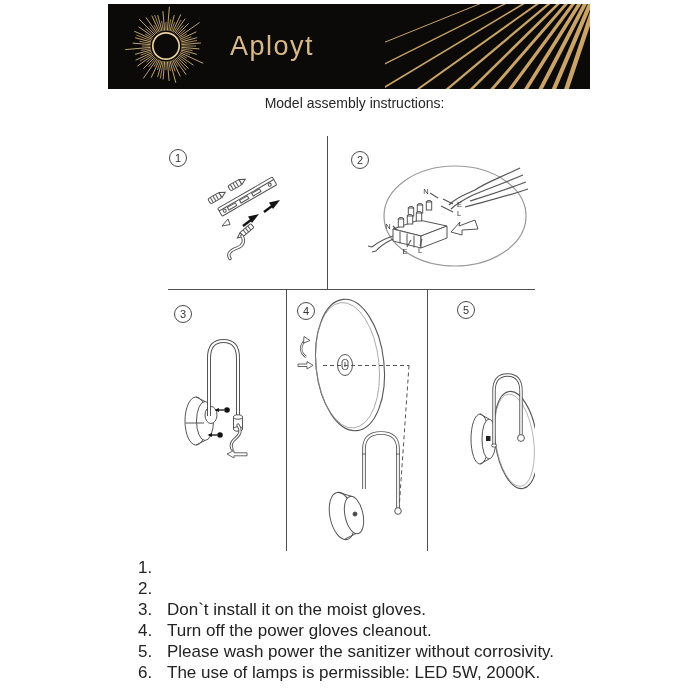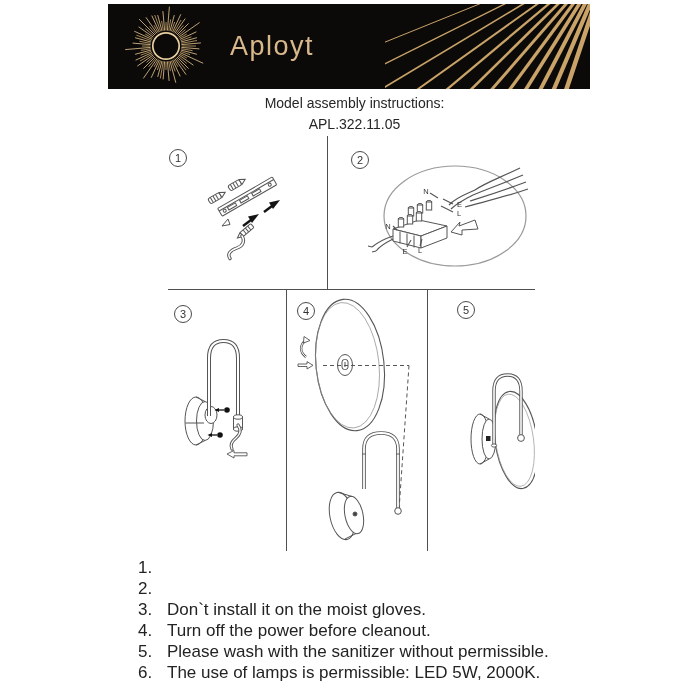--- a/index.html
+++ b/index.html
@@ -146,21 +146,20 @@
           <line x1="228" y1="-54" x2="-47.6" y2="387.0" stroke="#c9a368" stroke-width="3.56"></line>
           <line x1="228" y1="-54" x2="-12.1" y2="407.2" stroke="#c9a368" stroke-width="3.88"></line>
           <line x1="228" y1="-54" x2="24.8" y2="424.7" stroke="#c9a368" stroke-width="4.20"></line>
           <line x1="228" y1="-54" x2="63.0" y2="439.1" stroke="#c9a368" stroke-width="4.52"></line>
         </g>
     </svg>
   </div>
 
   <div class="title-block">
     <div>Model assembly instructions:</div>
-    <div>APL.322.11.05</div>
   </div>
 
   <div class="divider" id="div-v1"></div>
   <div class="divider" id="div-h1"></div>
   <div class="divider" id="div-v2"></div>
   <div class="divider" id="div-v3"></div>
 
   <div class="badge" id="badge-1">1</div>
   <div class="badge" id="badge-2">2</div>
   <div class="badge" id="badge-3">3</div>
@@ -363,25 +362,25 @@
     </div>
     <div class="instr-row">
       <span class="instr-num">2.</span>
     </div>
     <div class="instr-row">
       <span class="instr-num">3.</span>
       <span>Don`t install it on the moist gloves.</span>
     </div>
     <div class="instr-row">
       <span class="instr-num">4.</span>
-      <span>Turn off the power before cleanout.</span>
+      <span>Turn off the power gloves cleanout.</span>
     </div>
     <div class="instr-row">
       <span class="instr-num">5.</span>
-      <span>Please wash with the sanitizer without permissible.</span>
+      <span>Please wash power the sanitizer without corrosivity.</span>
     </div>
     <div class="instr-row">
       <span class="instr-num">6.</span>
       <span>The use of lamps is permissible: LED 5W, 2000K.</span>
     </div>
   </div>
 
 </div>
 
 </body></html>

